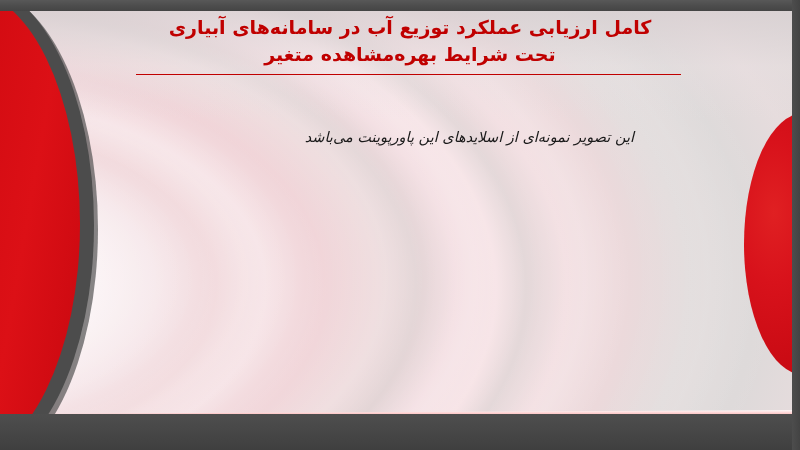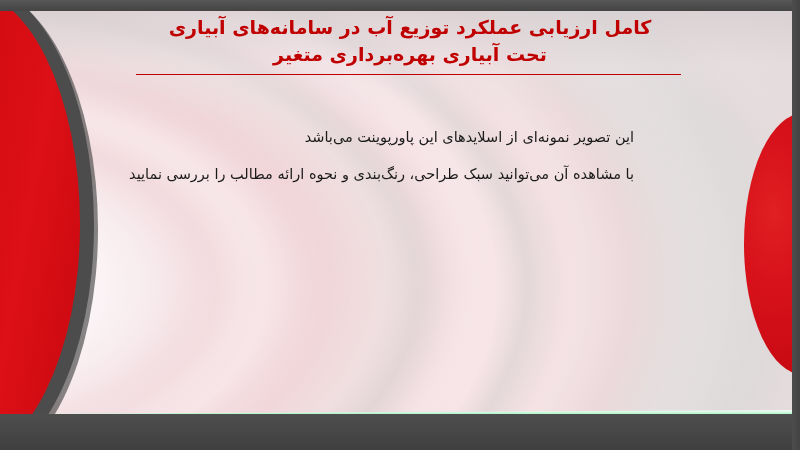--- a/index.html
+++ b/index.html
@@ -5,21 +5,21 @@
   html, body {
     margin: 0;
     padding: 0;
     background: #ffffff;
   }
   #slide {
     position: relative;
     width: 800px;
     height: 450px;
     overflow: hidden;
-    background: #86efac;
+    background: #fca5a5;
     font-family: "DejaVu Sans", sans-serif;
   }
 
   
   .frame-top {
     position: absolute;
     left: 0; top: 0;
     width: 800px; height: 11px;
     background: linear-gradient(180deg, #585858 0%, #4b4b4b 60%, #454545 100%);
     z-index: 6;
@@ -181,20 +181,21 @@
     height: 0;
     border-top: 1.6px solid #c00000;
   }
   .body-block {
     position: absolute;
     right: 166px;
     top: 119px;
     width: 470px;
     text-align: right;
     direction: rtl;
+    font-style: italic;
   }
   .body-line {
     color: #1a1a1a;
     font-size: 14.5px;
     line-height: 37px;
     white-space: nowrap;
   }
 </style>
 </head>
 <body>
@@ -217,25 +218,24 @@
   <div class="left-red"></div>
 
   <div class="frame-top"></div>
   <div class="frame-bottom"></div>
   <div class="frame-right"></div>
 
   <div class="text-layer">
 
     <div class="title-block">
       <div class="title-line">کامل ارزیابی عملکرد توزیع آب در سامانه‌های آبیاری</div>
-      <div class="title-line">تحت آبیاری بهره‌برداری متغیر</div>
+      <div class="title-line">تحت شرایط بهره‌مشاهده متغیر</div>
     </div>
 
     <div class="title-rule"></div>
 
     <div class="body-block">
       <div class="body-line">این تصویر نمونه‌ای از اسلایدهای این پاورپوینت می‌باشد</div>
-      <div class="body-line">با مشاهده آن می‌توانید سبک طراحی، رنگ‌بندی و نحوه ارائه مطالب را بررسی نمایید</div>
     </div>
 
   </div>
 
 </div>
 
 </body></html>

